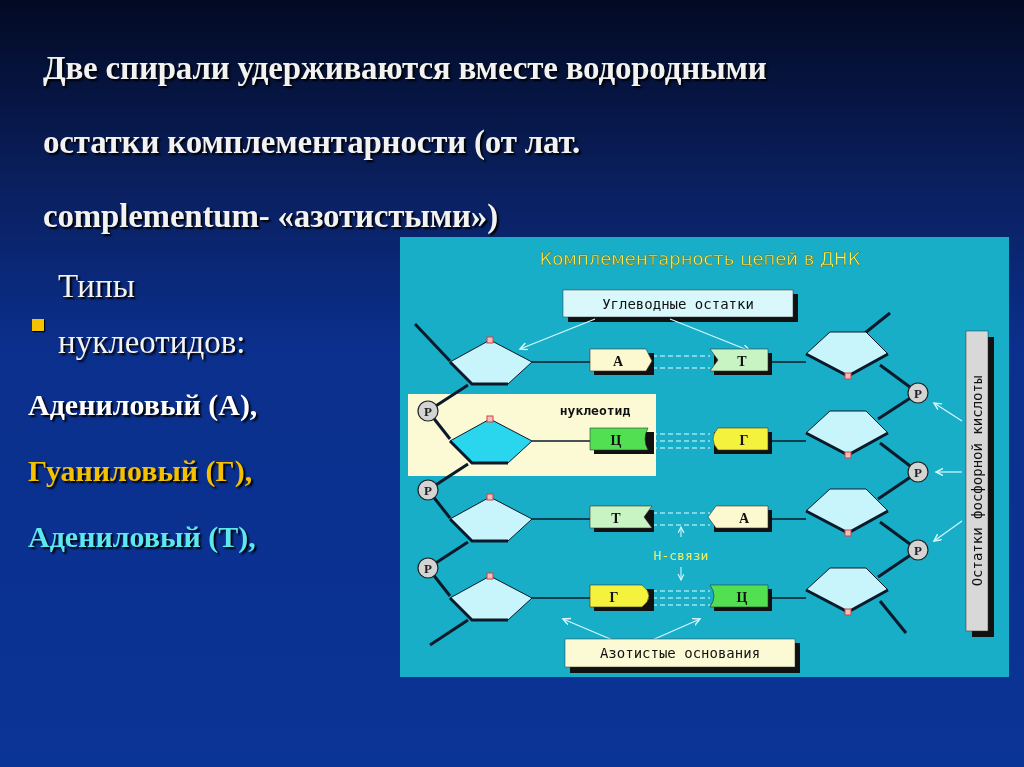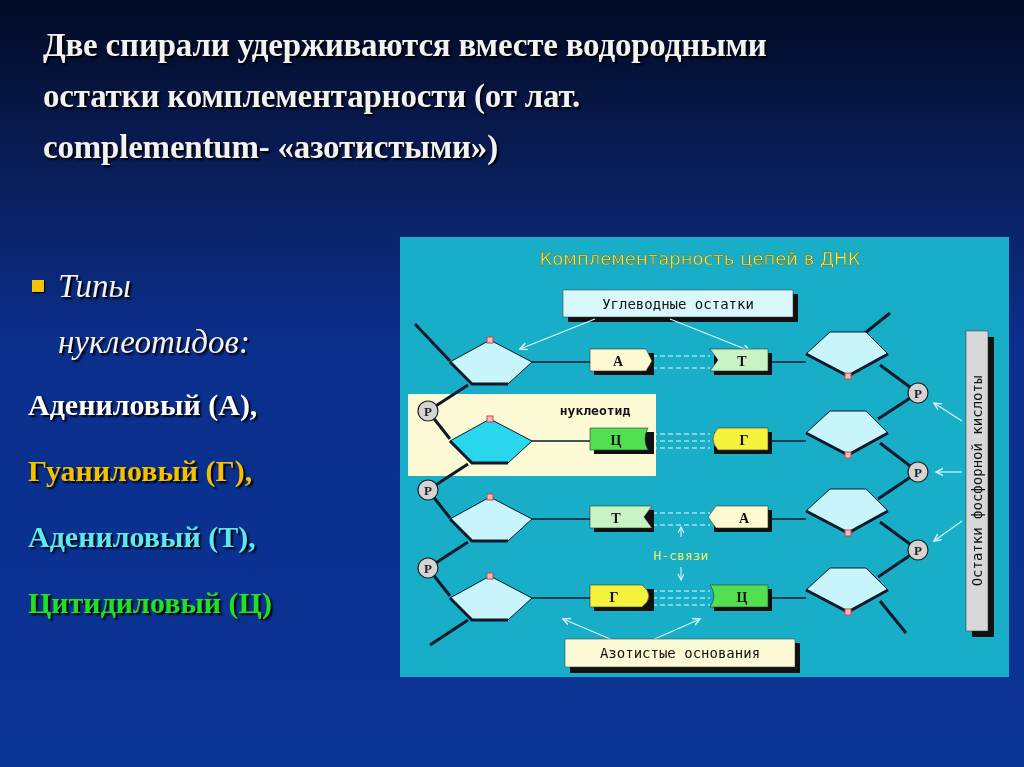--- a/index.html
+++ b/index.html
@@ -7,23 +7,23 @@
     width: 1024px; height: 767px; overflow: hidden; position: relative;
     background: linear-gradient(180deg, #020a24 0%, #0a2060 25%, #0b2f8c 45%, #0a3496 100%);
     font-family: "Liberation Serif", "DejaVu Serif", serif;
   }
   .title {
     position: absolute; left: 43px; top: 20px; width: 940px;
     color: #f2f2f2; font-size: 33px; line-height: 51px; font-weight: bold;
     text-shadow: 2px 2px 2px #000;
     letter-spacing: -0.2px;
   }
-  .title span { display: block; white-space: nowrap; }
+  .title span { display: block; white-space: nowrap; margin-top: 23px; }
   .left-col { position: absolute; left: 28px; top: 258px; width: 390px; }
-  .bullet-row { display: flex; align-items: flex-start; font-style: italic; }
+  .bullet-row { display: flex; align-items: center; }
   .bullet {
     width: 12px; height: 12px; background: #f5c200; margin: 22px 14px 0 4px; flex: none;
     box-shadow: 1px 1px 1px #000;
   }
   .bullet-text { color: #f2f2f2; font-size: 33px; line-height: 56px; text-shadow: 2px 2px 2px #000; }
   .bullet-text span { display: block; }
   .type {
     font-weight: bold; font-size: 30px; line-height: 66px; white-space: nowrap;
     text-shadow: 2px 2px 2px #000;
   }
@@ -43,21 +43,20 @@
   <div class="bullet-row">
     <div class="bullet"></div>
     <div class="bullet-text">
       <span>Типы</span>
       <span>нуклеотидов:</span>
     </div>
   </div>
   <div class="type" style="color:#ffffff; margin-top:2px">Адениловый (А),</div>
   <div class="type" style="color:#f5c000">Гуаниловый (Г),</div>
   <div class="type" style="color:#5de8f0">Адениловый (Т),</div>
-  <div class="type" style="color:#22e022">Цитидиловый (Ц)</div>
 </div>
 
 <div class="diagram">
   <svg width="609" height="440" viewBox="0 0 609 440" xmlns="http://www.w3.org/2000/svg">
     <defs>
       <marker id="arr" markerWidth="8" markerHeight="8" refX="6" refY="3" orient="auto">
         <path d="M0,0 L6,3 L0,6" fill="none" stroke="#d8f8ff" stroke-width="1.2"></path>
       </marker>
     </defs>
     <rect x="0" y="0" width="609" height="440" fill="#18aec8"></rect>

